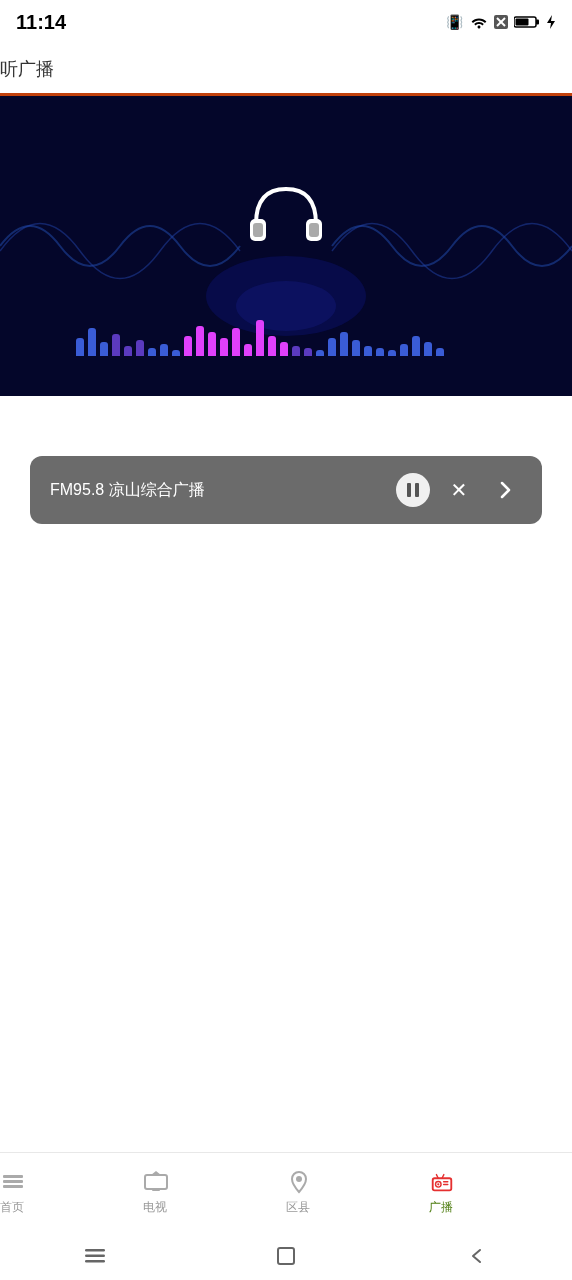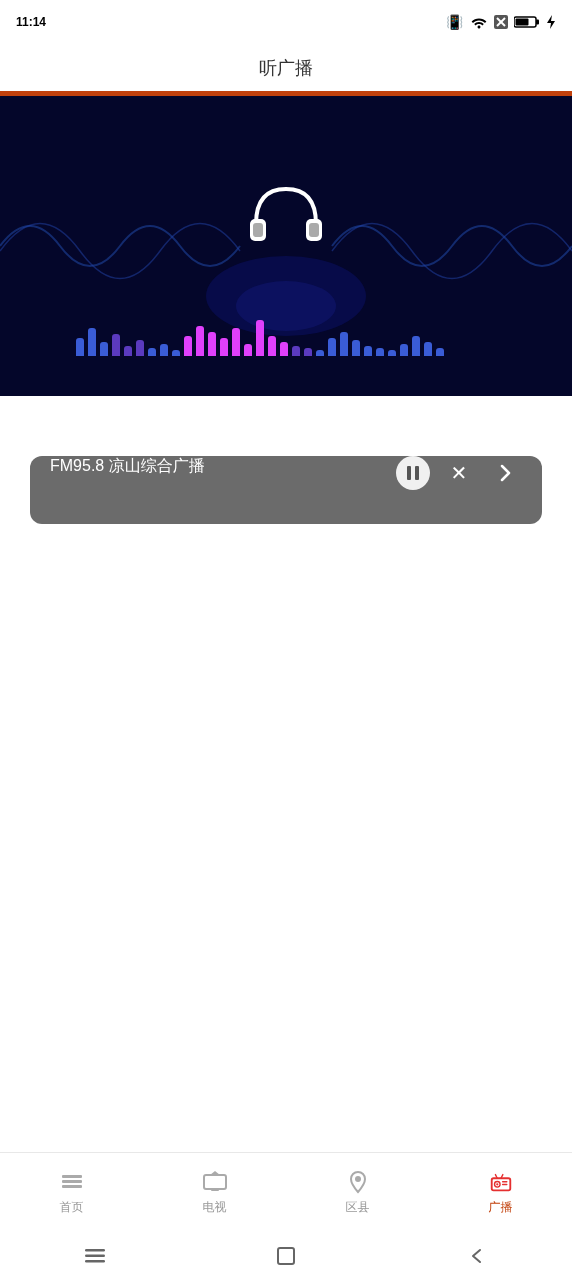--- a/index.html
+++ b/index.html
@@ -19,42 +19,42 @@
     .status-bar {
       height: 44px;
       background: #fff;
       display: flex;
       align-items: center;
       justify-content: space-between;
       padding: 0 16px;
       flex-shrink: 0;
     }
     .status-time {
-      font-size: 12px;
+      font-size: 20px;
       font-weight: 600;
       color: #000;
     }
     .status-icons {
       display: flex;
       align-items: center;
       gap: 6px;
     }
     .status-icon {
       font-size: 14px;
       color: #000;
     }
 
     
     .app-header {
       height: 52px;
       background: #fff;
       display: flex;
       align-items: center;
-      justify-content: center;
-      border-bottom: 5px solid #c2410c;
+      justify-content: flex-start;
+      border-bottom: 3px solid #c2410c;
       flex-shrink: 0;
     }
     .app-title {
       font-size: 18px;
       color: #333;
       font-weight: 500;
     }
 
     
     .banner {
@@ -110,21 +110,21 @@
     
     .player-bar {
       position: absolute;
       top: 60px;
       left: 30px;
       right: 30px;
       background: #6b6b6b;
       border-radius: 12px;
       height: 68px;
       display: flex;
-      align-items: flex-start;
+      align-items: center;
       padding: 0 20px;
       gap: 12px;
     }
     .player-title {
       flex: 1;
       font-size: 16px;
       color: #fff;
       font-weight: 500;
     }
     .player-btn {
@@ -167,21 +167,21 @@
       background: #fff;
       border-top: 1px solid #e8e8e8;
       display: flex;
       align-items: center;
       justify-content: space-around;
       flex-shrink: 0;
     }
     .nav-item {
       display: flex;
       flex-direction: column;
-      align-items: center;
+      align-items: flex-start;
       gap: 4px;
       cursor: pointer;
       flex: 1;
       padding: 8px 0;
     }
     .nav-icon {
       width: 26px;
       height: 26px;
       display: flex;
       align-items: center;
@@ -374,21 +374,21 @@
 
         <rect x="4" y="8" width="20" height="13" rx="2" fill="none" stroke="#e53030" stroke-width="2"></rect>
         <circle cx="10" cy="14.5" r="3" fill="none" stroke="#e53030" stroke-width="1.5"></circle>
         <circle cx="10" cy="14.5" r="1.2" fill="#e53030"></circle>
         <rect x="15" y="11" width="6" height="1.5" rx="0.75" fill="#e53030"></rect>
         <rect x="15" y="14" width="6" height="1.5" rx="0.75" fill="#e53030"></rect>
         <line x1="10" y1="8" x2="8" y2="4" stroke="#e53030" stroke-width="1.5" stroke-linecap="round"></line>
         <line x1="14" y1="8" x2="16" y2="4" stroke="#e53030" stroke-width="1.5" stroke-linecap="round"></line>
       </svg>
     </div>
-    <span class="nav-label" style="color:#c2410c">广播</span>
+    <span class="nav-label" style="color:#4d7c0f">广播</span>
   </div>
 
 
 </div>
 
 <div class="sys-nav">
   <div class="sys-nav-btn">
     <svg width="24" height="18" viewBox="0 0 24 18">
       <rect x="2" y="2" width="20" height="2.5" rx="1.25" fill="#666"></rect>
       <rect x="2" y="7.5" width="20" height="2.5" rx="1.25" fill="#666"></rect>

